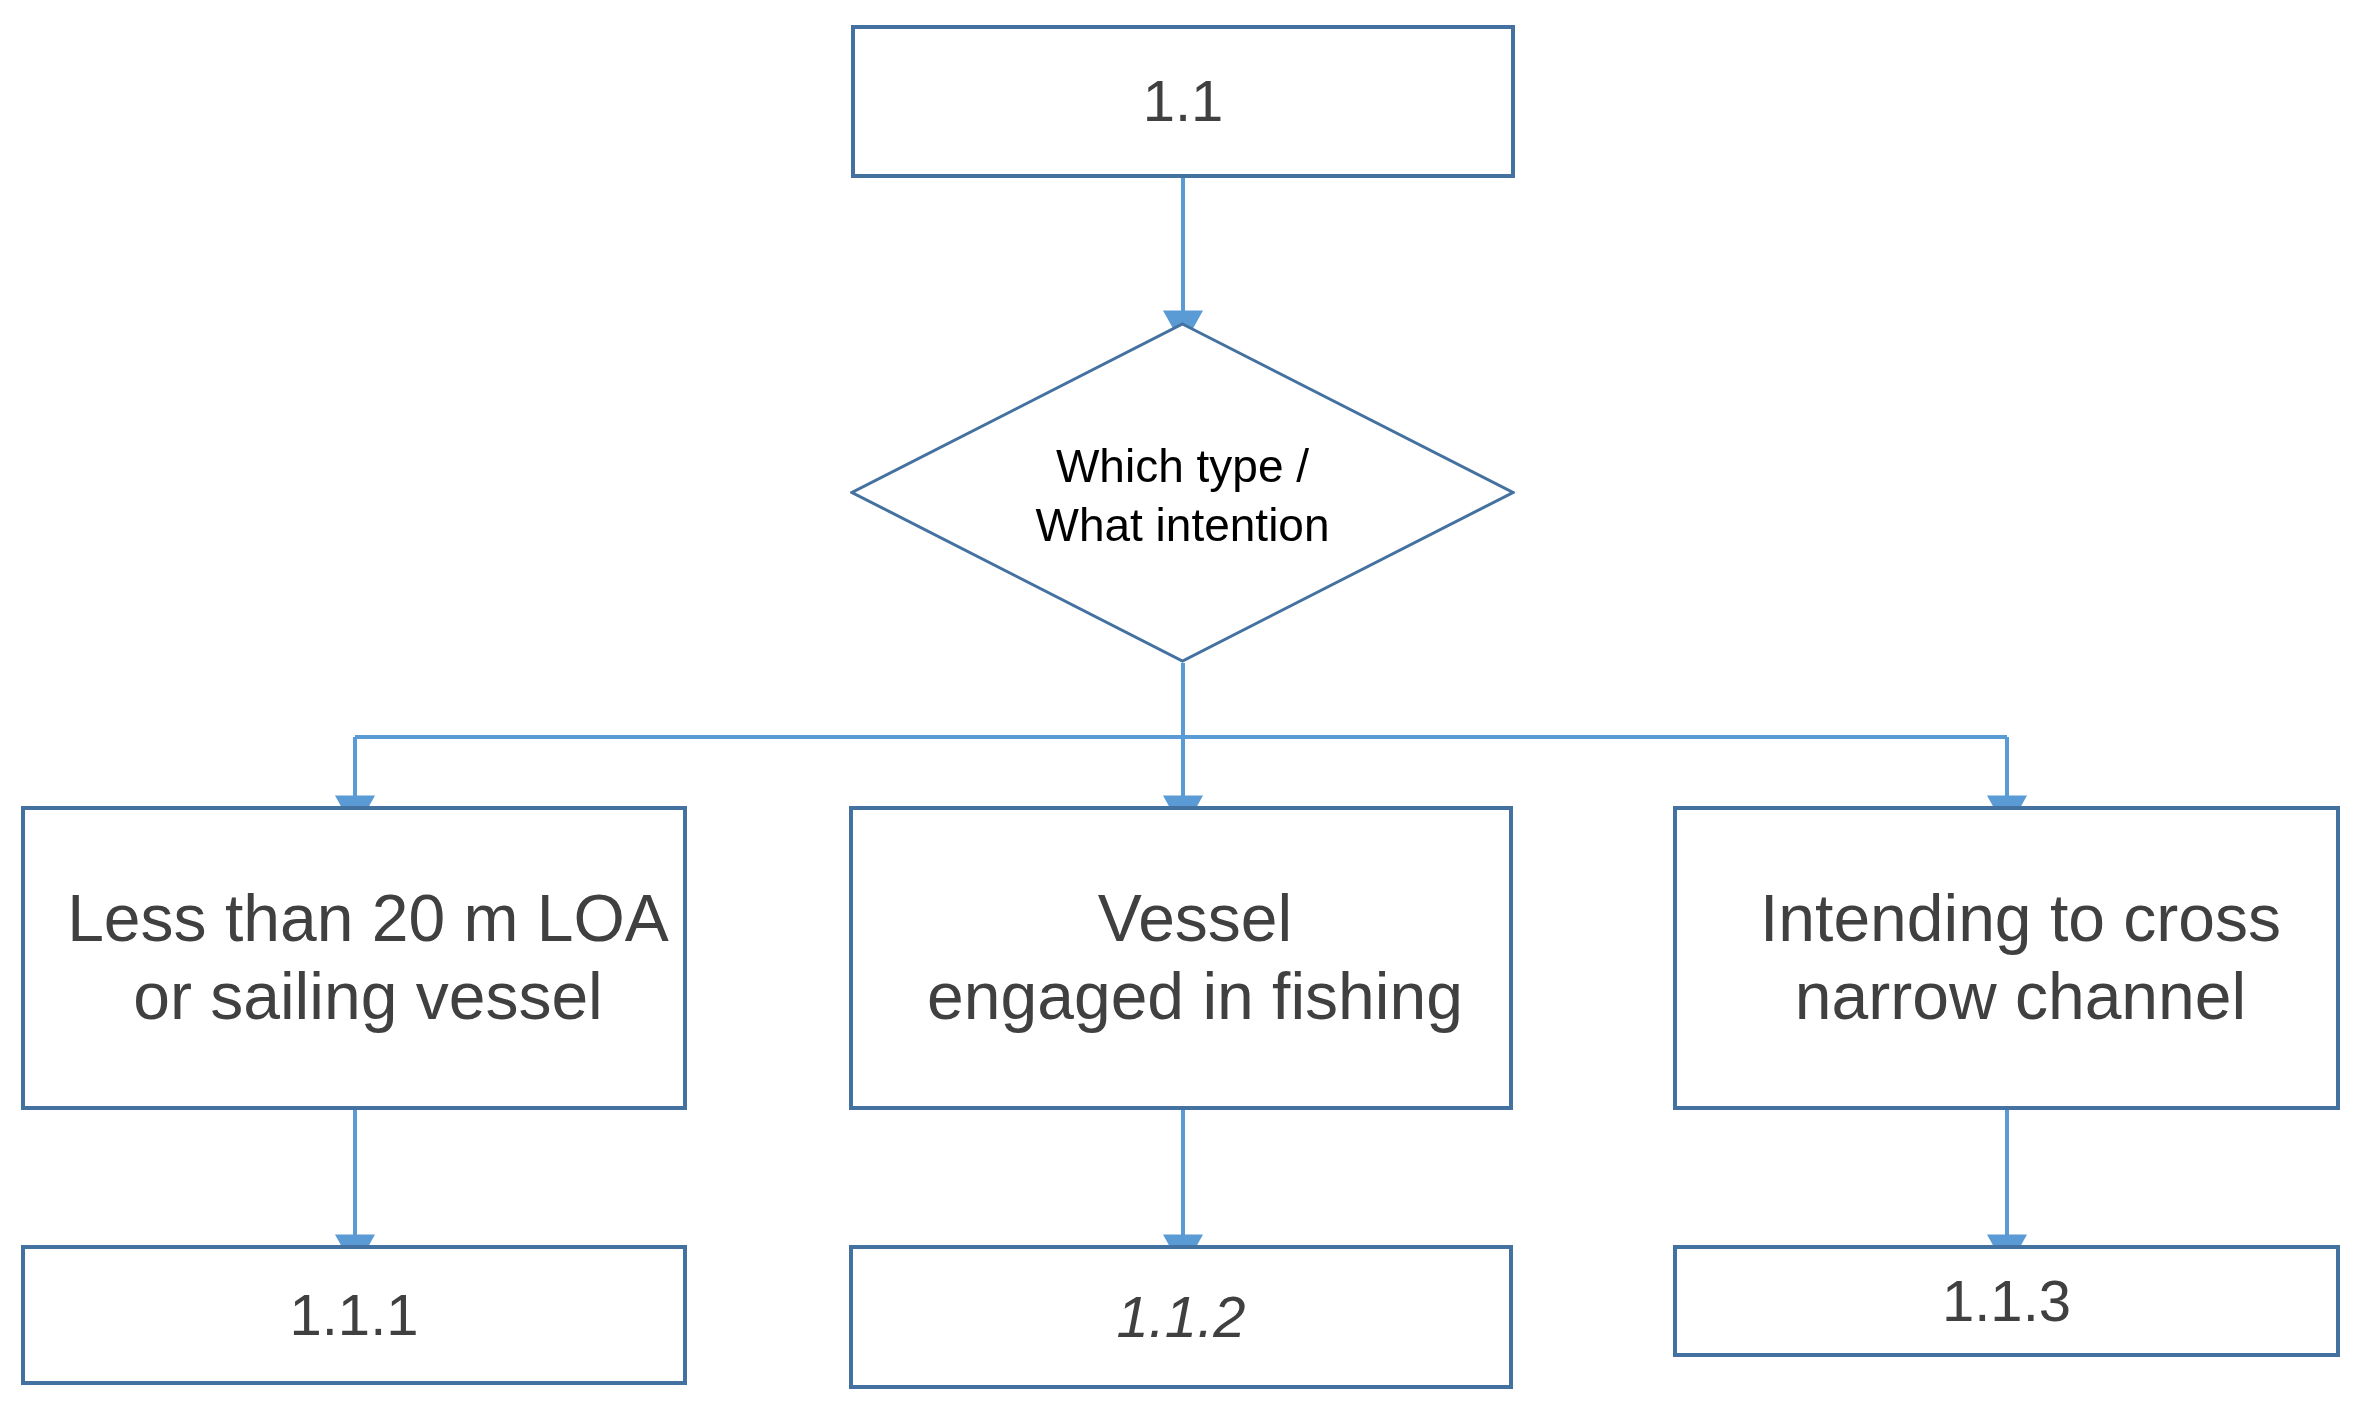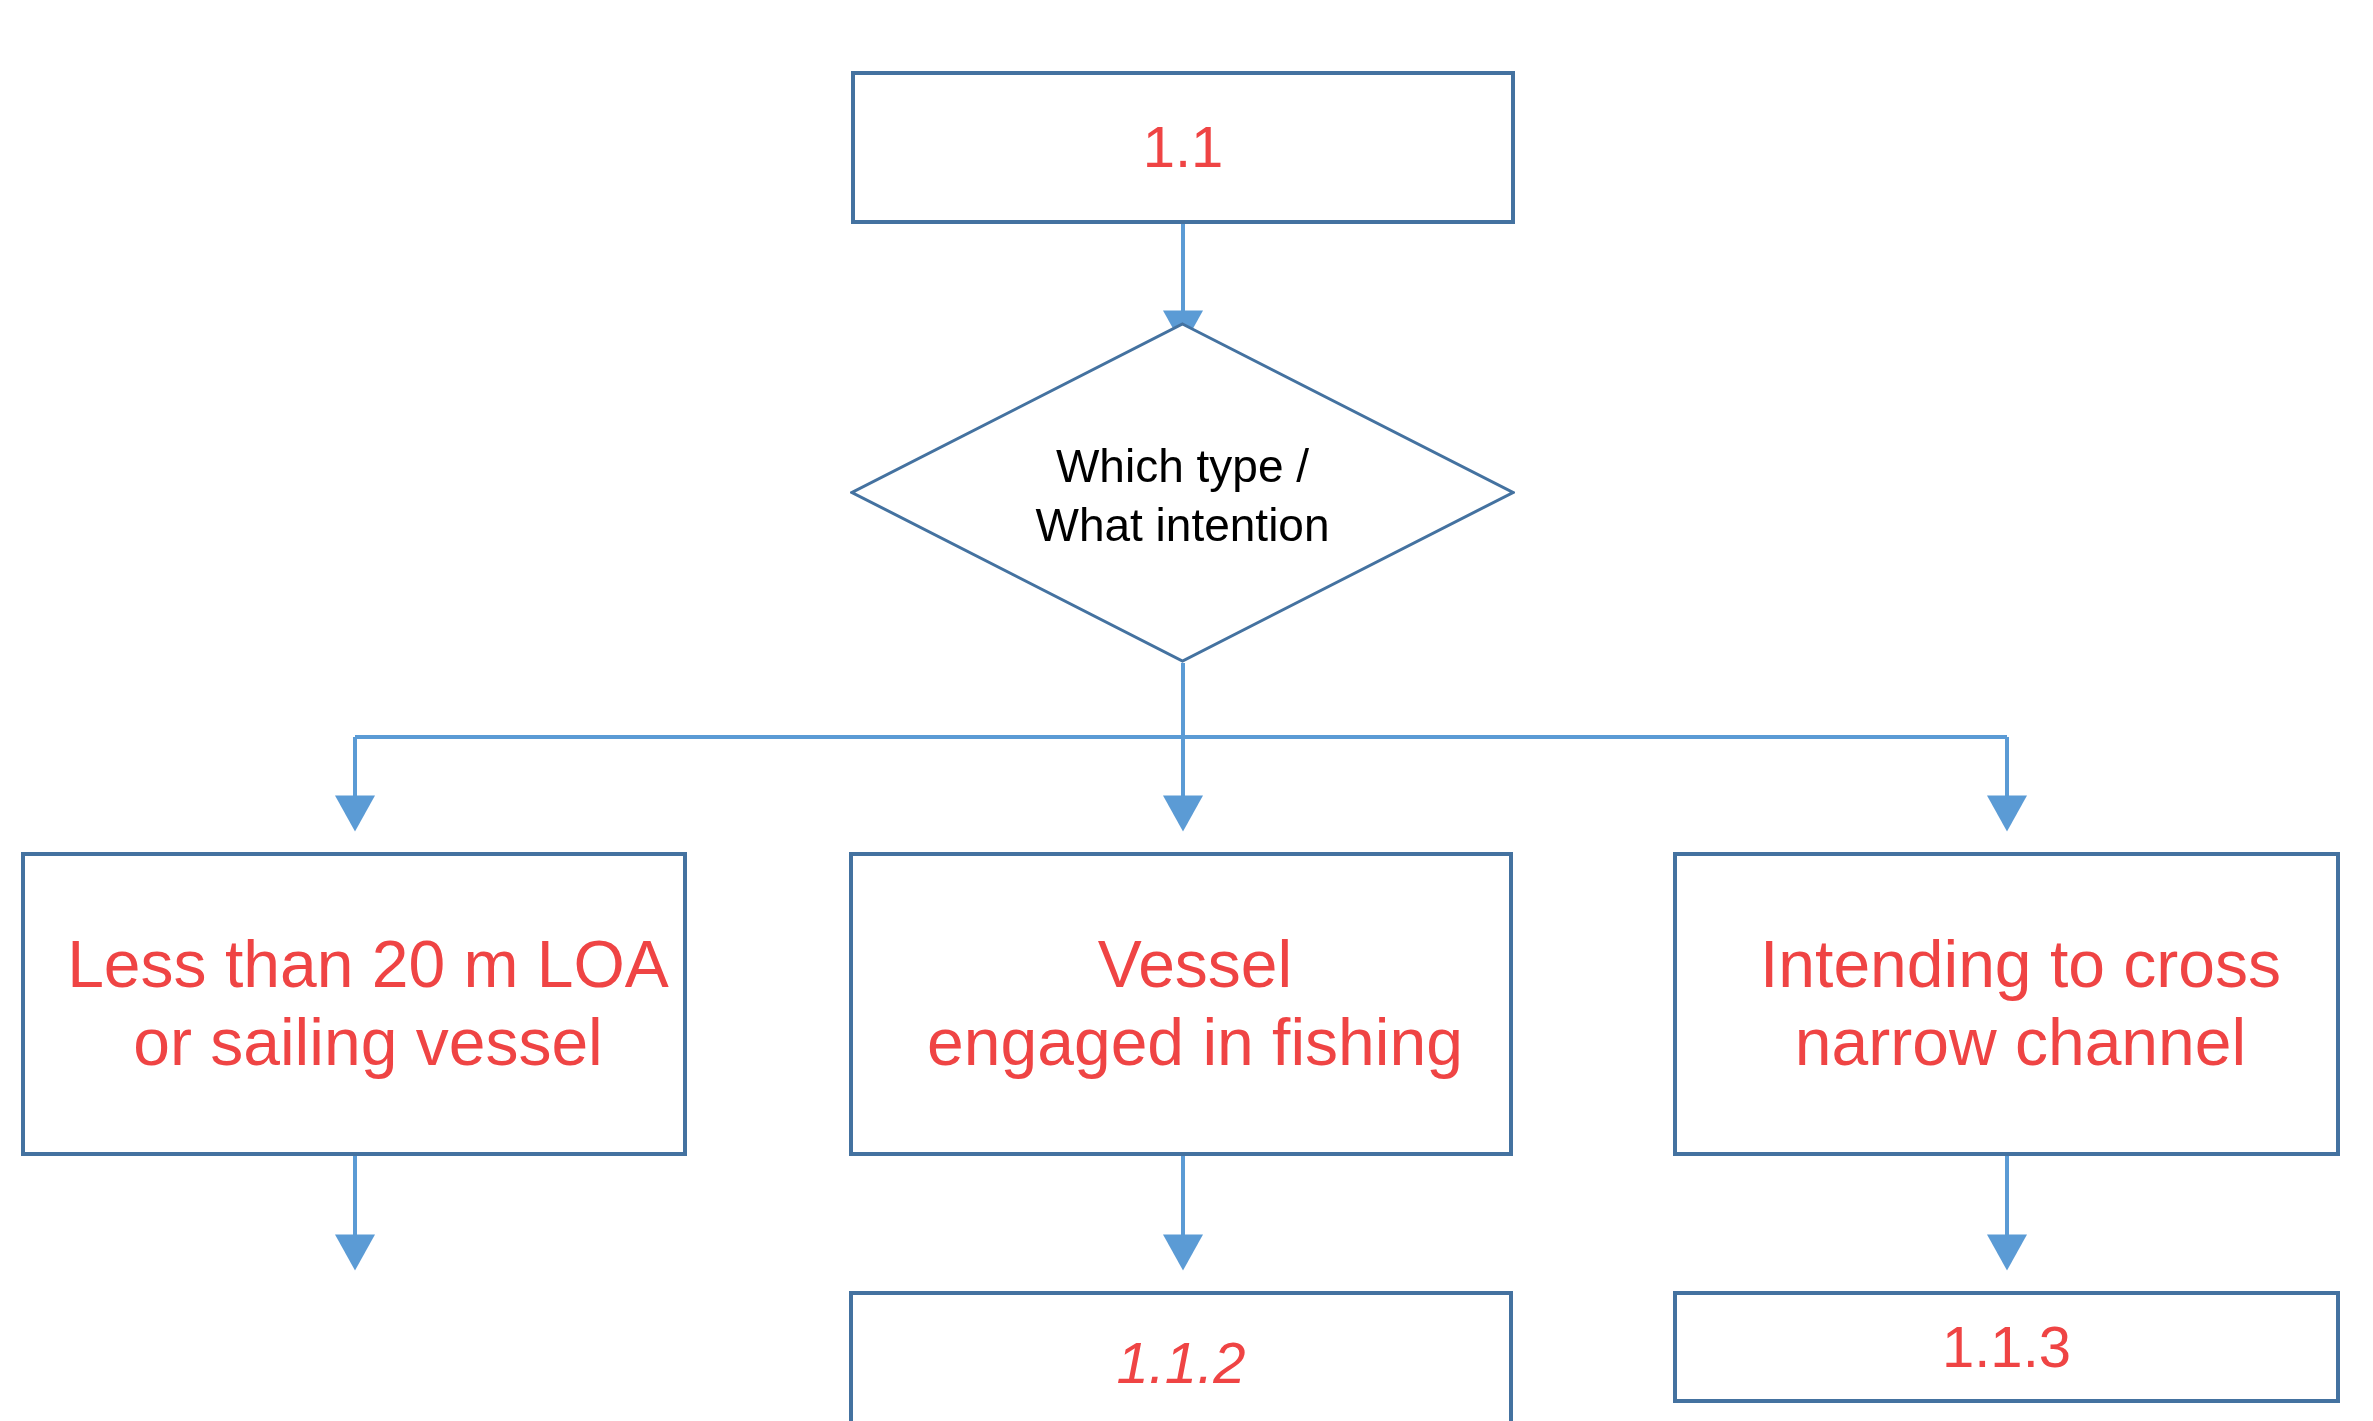--- a/index.html
+++ b/index.html
@@ -25,26 +25,25 @@
     height: 1421px;
     pointer-events: none;
   }
   .node {
     position: absolute;
     box-sizing: border-box;
     display: flex;
     align-items: center;
     justify-content: center;
     text-align: center;
-    color: #ef4444;
+    color: #404040;
     background: #ffffff;
     border: 4px solid #4472A0;
     line-height: 1.18;
     white-space: pre-line;
-    margin-top: 46px;
   }
   .node-id {
     font-size: 58px;
   }
   .node-text {
     font-size: 66px;
     padding-left: 28px;
   }
   .diamond-wrap {
     position: absolute;
@@ -136,18 +135,19 @@
 
   <div class="node node-text" id="node-b1">Less than 20 m LOA
 or sailing vessel</div>
 
   <div class="node node-text" id="node-b3">Intending to cross
 narrow channel</div>
 
   <div class="node node-text" id="node-b2">Vessel
 engaged in fishing</div>
 
+  <div class="node node-id" id="node-c1">1.1.1</div>
 
   <div class="node node-id" id="node-c2">1.1.2</div>
 
   <div class="node node-id" id="node-c3">1.1.3</div>
 
 </div>
 
 </body></html>

